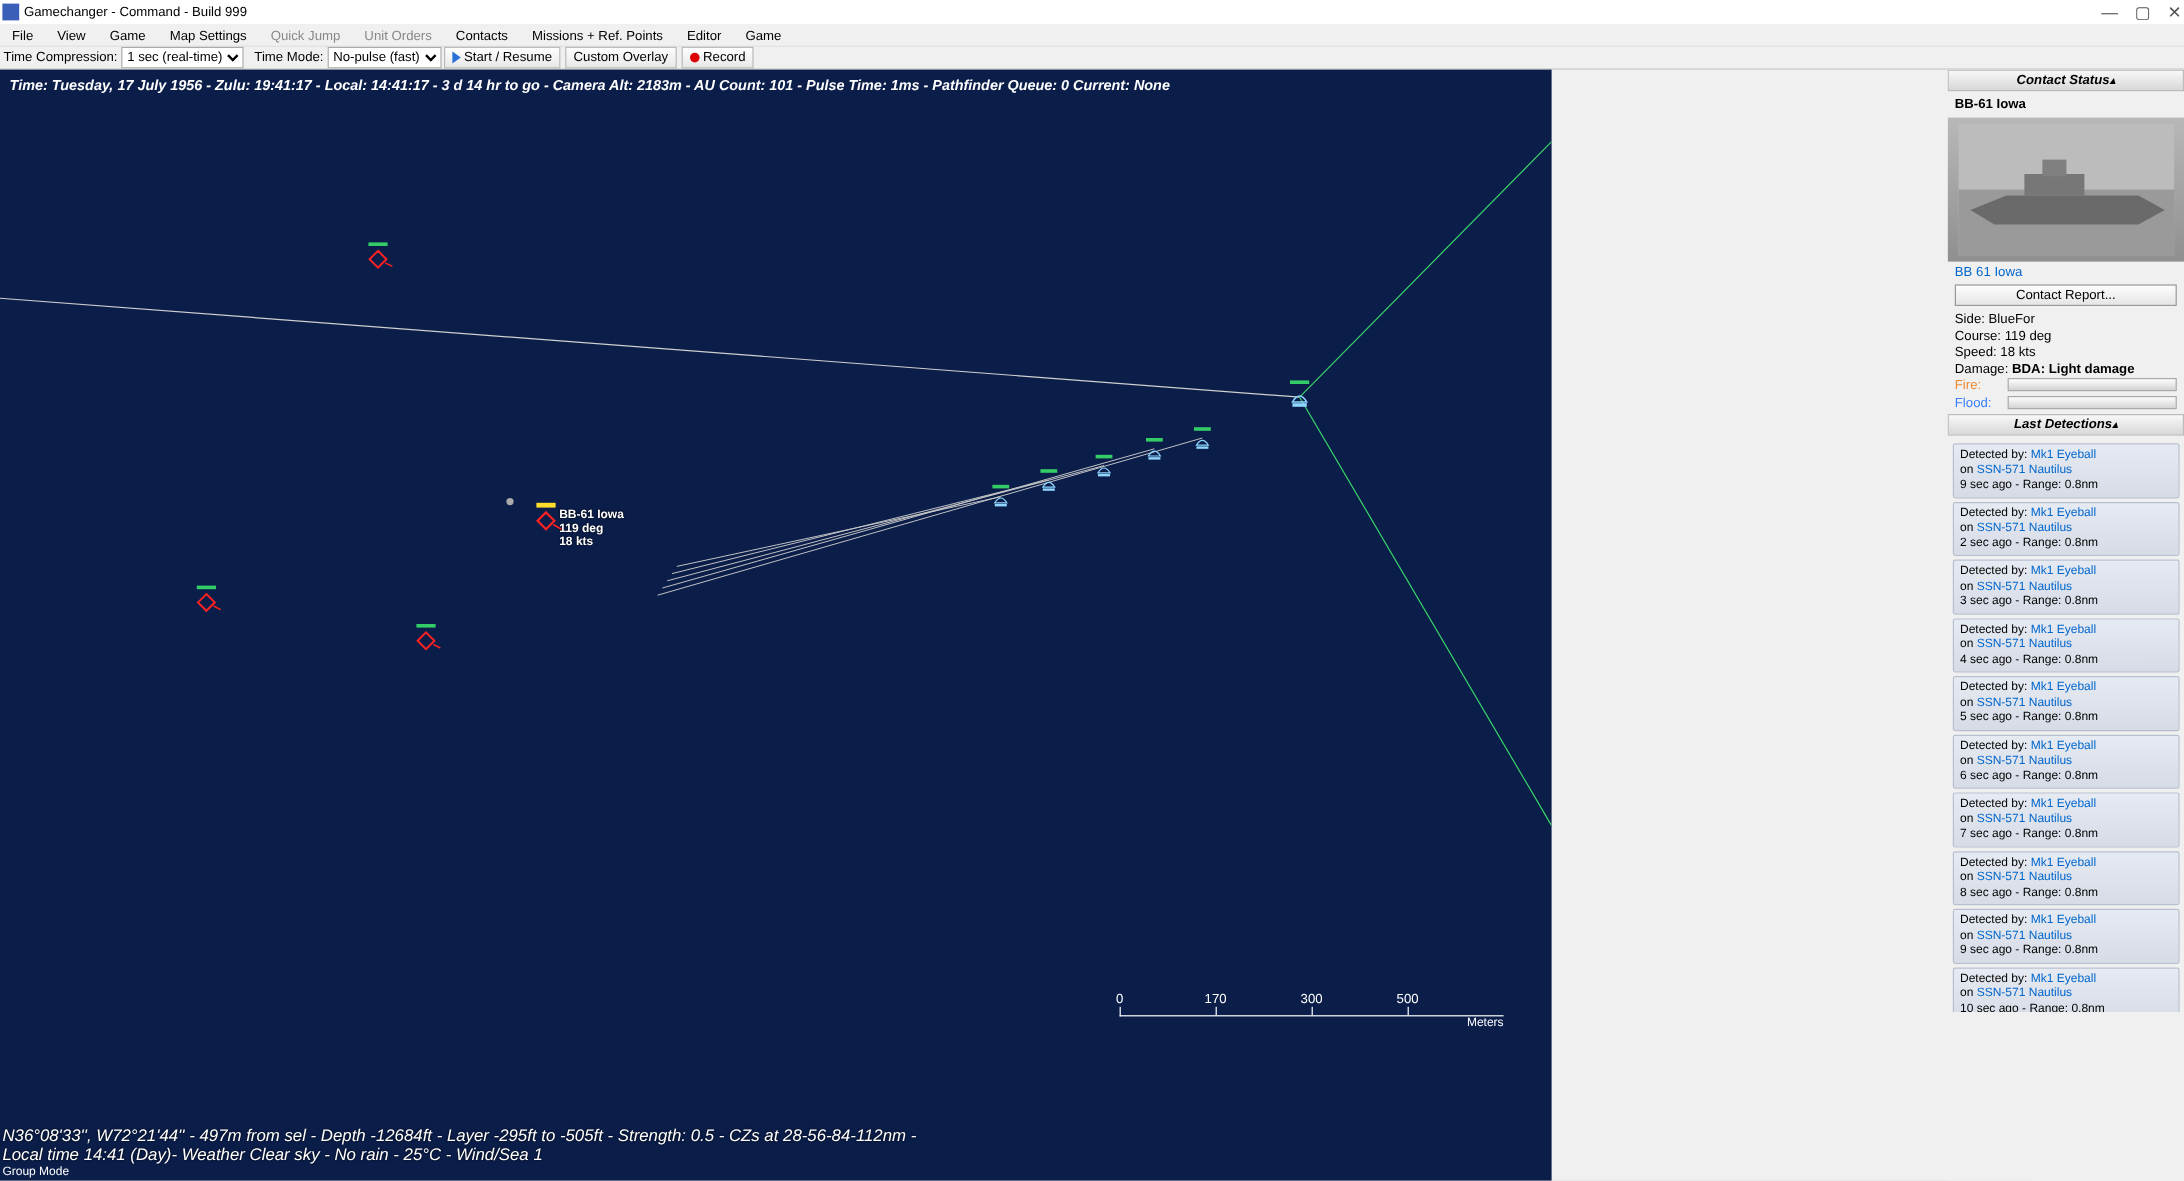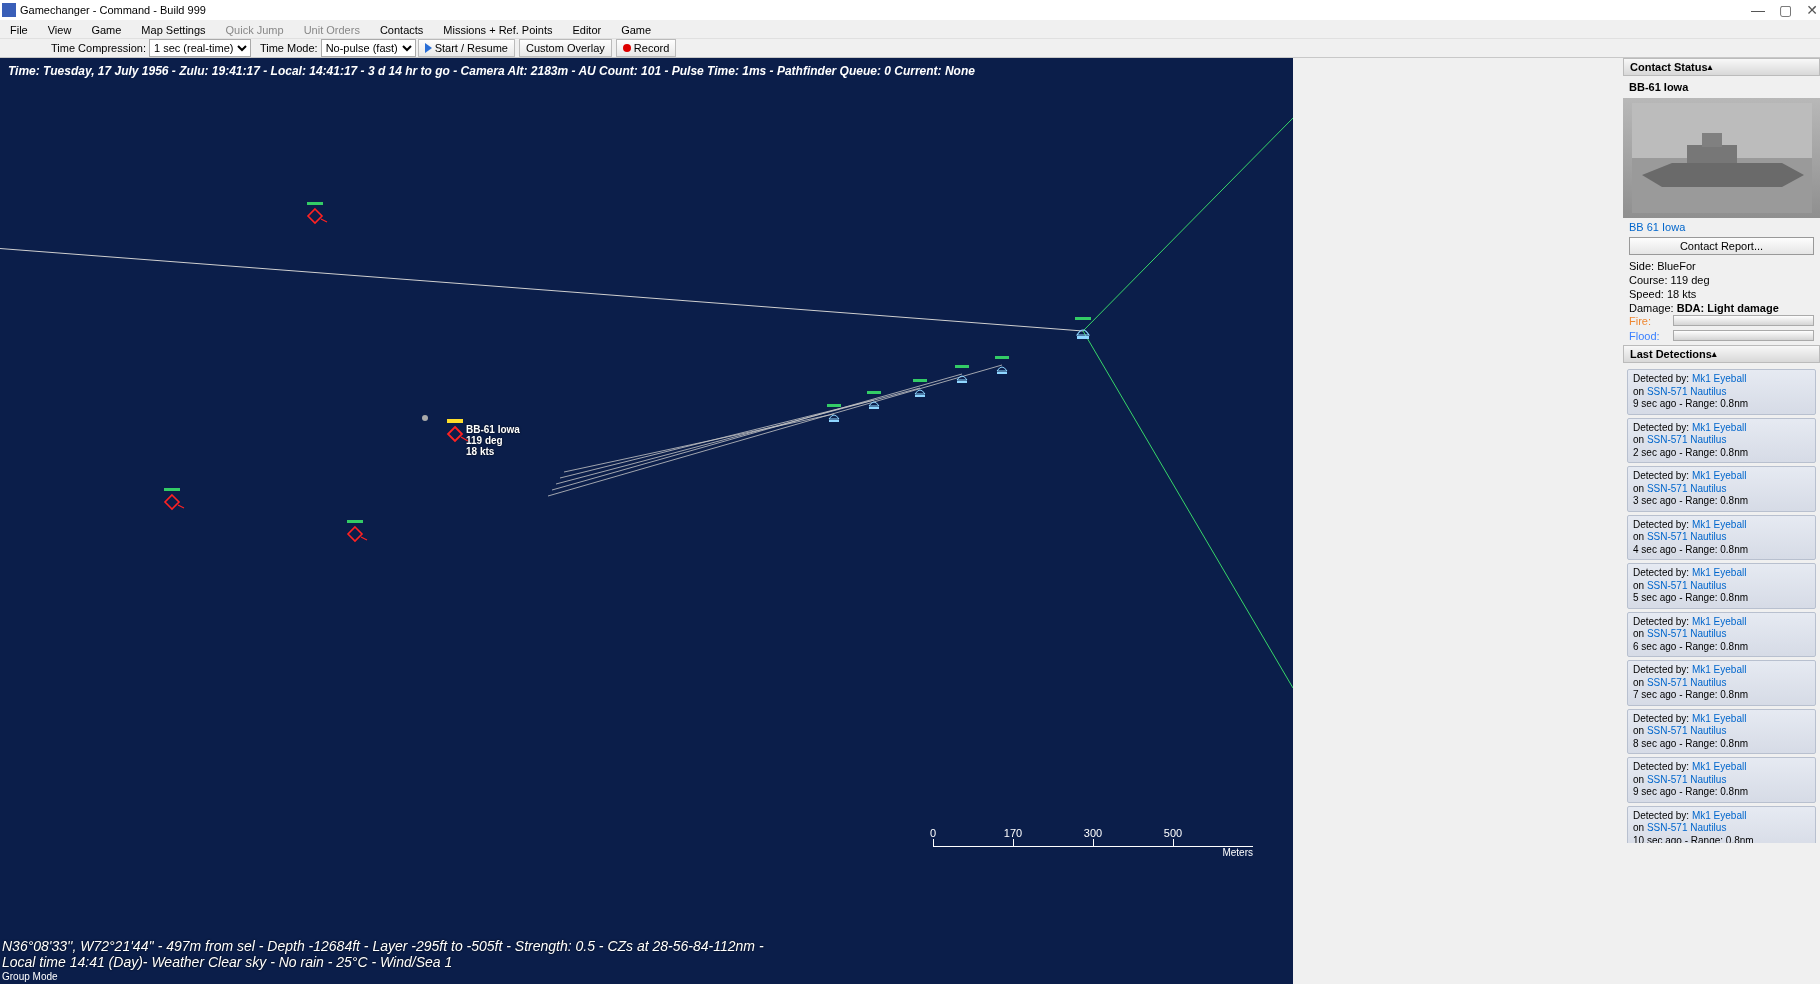--- a/index.html
+++ b/index.html
@@ -11,21 +11,21 @@
   .titlebar .ctrls { display:flex; gap:14px; align-items:center; font-size:14px; color:#555;}
   .titlebar .ctrls span { cursor:pointer; }
   .logo { width:14px; height:14px; background:#3a5fb8; display:inline-block;}
 
   
   .menubar { display:flex; align-items:flex-end; height:18px; background:#f0f0f0; font-size:11px;}
   .menubar .mitem { padding:2px 10px; cursor:pointer; }
   .menubar .mitem.disabled { color:#888;}
 
   
-  .toolbar { display:flex; align-items:center; height:20px; background:#f0f0f0; font-size:11px; border-top:1px solid #e0e0e0; border-bottom:1px solid #c8c8c8;padding-left:48px;}
+  .toolbar { display:flex; align-items:center; height:20px; background:#f0f0f0; font-size:11px; border-top:1px solid #e0e0e0; border-bottom:1px solid #c8c8c8;}
   .toolbar .label { padding:0 3px;}
   .toolbar select { font-size:11px; height:18px; border:1px solid #aaa; background:#fff;}
   .toolbar .btn { padding:2px 6px; border:1px solid #bbb; background:linear-gradient(#fefefe,#e8e8e8); margin:0 2px; cursor:pointer; display:flex; align-items:center; gap:3px;}
   .toolbar .recdot { width:8px; height:8px; border-radius:50%; background:#d00; display:inline-block;}
   .toolbar .play { width:0;height:0;border-left:7px solid #2a6ed6;border-top:5px solid transparent;border-bottom:5px solid transparent;}
 
   
   .main { position:relative; width:100%; height:926px; }
   
   .mapwrap { position:absolute; top:0; left:0; width:1293px; height:100%; background:#0b1e4a; overflow:hidden;}
@@ -42,21 +42,21 @@
   
   .scale { position:absolute; right:40px; bottom:126px; color:#fff; font-size:11px;}
   .scale .ticks { display:flex; height:8px; border-left:1px solid #fff; border-bottom:1px solid #fff;}
   .scale .tick { width:80px; border-right:1px solid #fff;}
   .scale .nums { display:flex; font-size:11px;}
   .scale .num { width:80px; text-align:center; position:relative; left:-40px;}
   .scale .unit { text-align:right; font-size:10px;}
 
   
   .rpanel { position:absolute; top:0; right:0; width:197px; height:100%; background:#f0f0f0; font-size:11px; overflow:hidden;}
-  .phdr { background:linear-gradient(#f8f8f8,#d8d8d8); border:1px solid #bbb; padding:2px 6px; display:flex; justify-content:flex-start; align-items:center; font-weight:bold;}
+  .phdr { background:linear-gradient(#f8f8f8,#d8d8d8); border:1px solid #bbb; padding:2px 6px; display:flex; justify-content:center; align-items:center; font-weight:bold;font-style:italic;}
   .phdr .chev { font-size:9px; cursor:pointer;}
   .pbody { padding:3px 6px;}
   .pbody .title { font-weight:bold; padding:2px 0;}
   .thumb { width:100%; height:120px; background:linear-gradient(#b8b8b8,#8f8f8f); display:flex; align-items:center; justify-content:center; color:#333; font-size:10px;}
   .link { color:#0066cc; cursor:pointer;}
   .rbtn { display:block; width:100%; text-align:center; border:1px solid #999; background:linear-gradient(#fdfdfd,#e5e5e5); padding:2px 0; margin:4px 0; cursor:pointer;}
   .row { padding:1px 0;}
   .bar { height:11px; flex:1; background:linear-gradient(#fefefe,#d4d4d4); border:1px solid #aaa;}
   .flexrow { display:flex; gap:4px;}
   .fire { color:#e83; }

